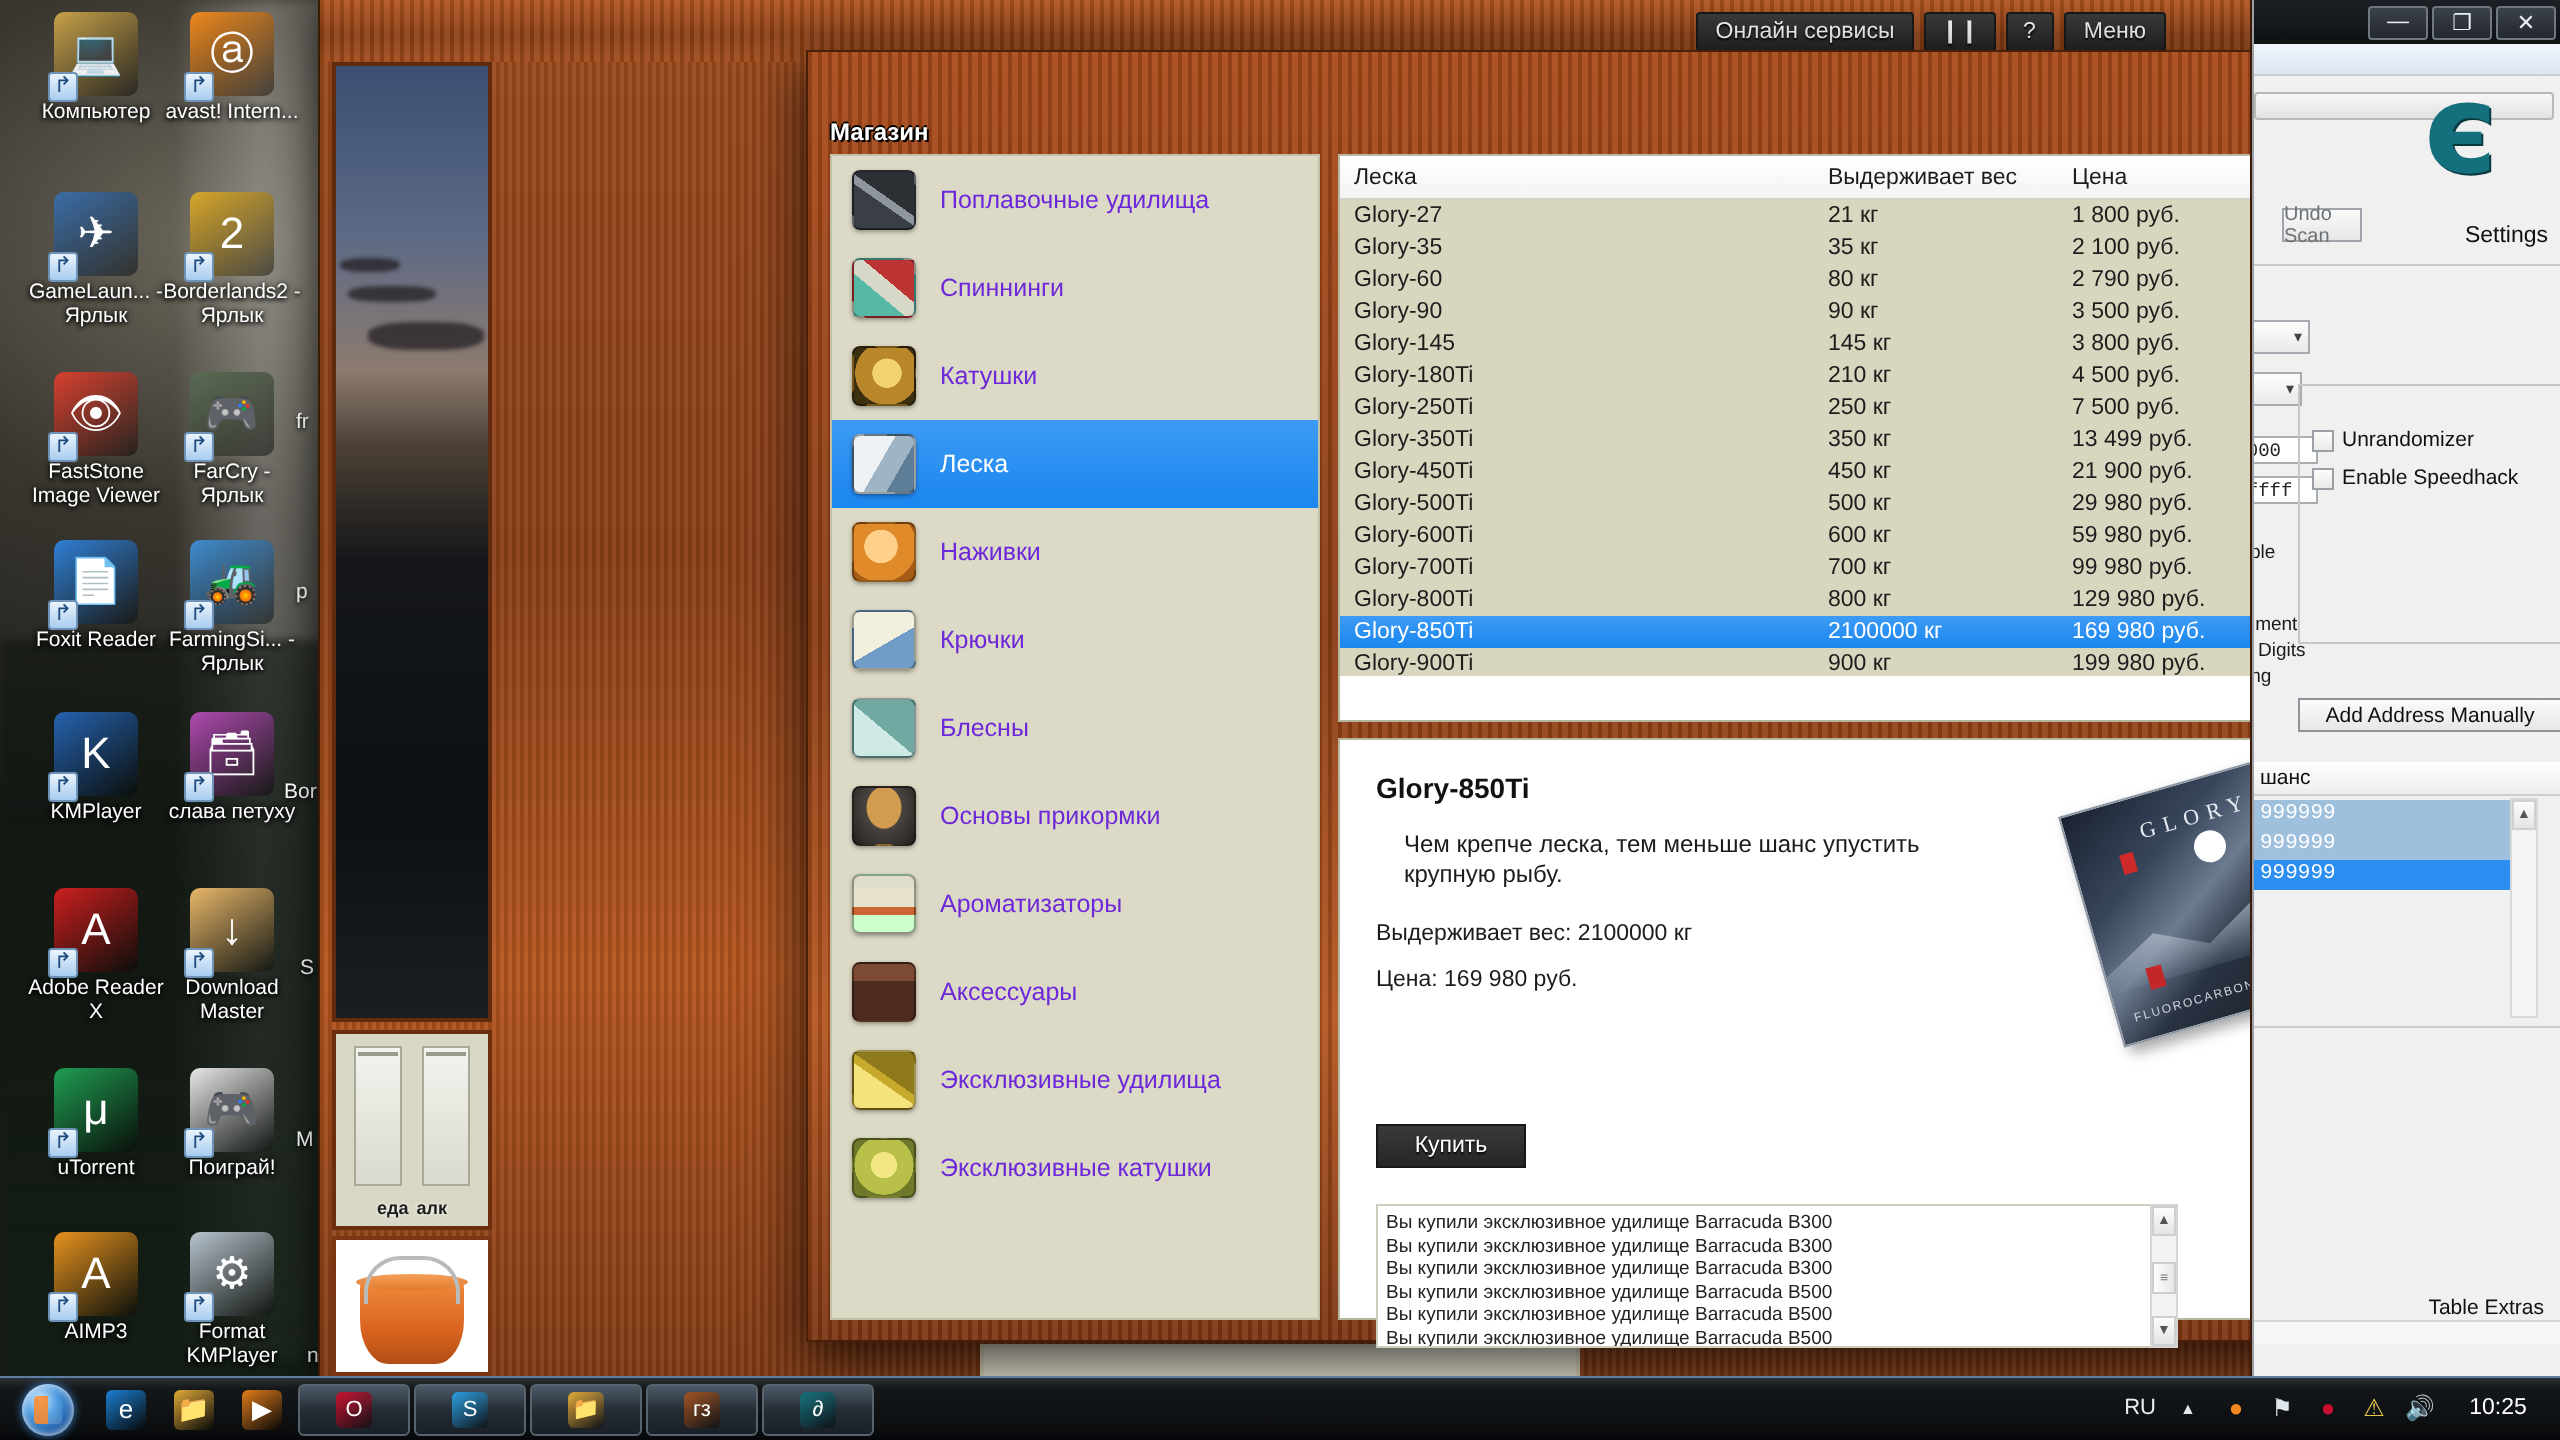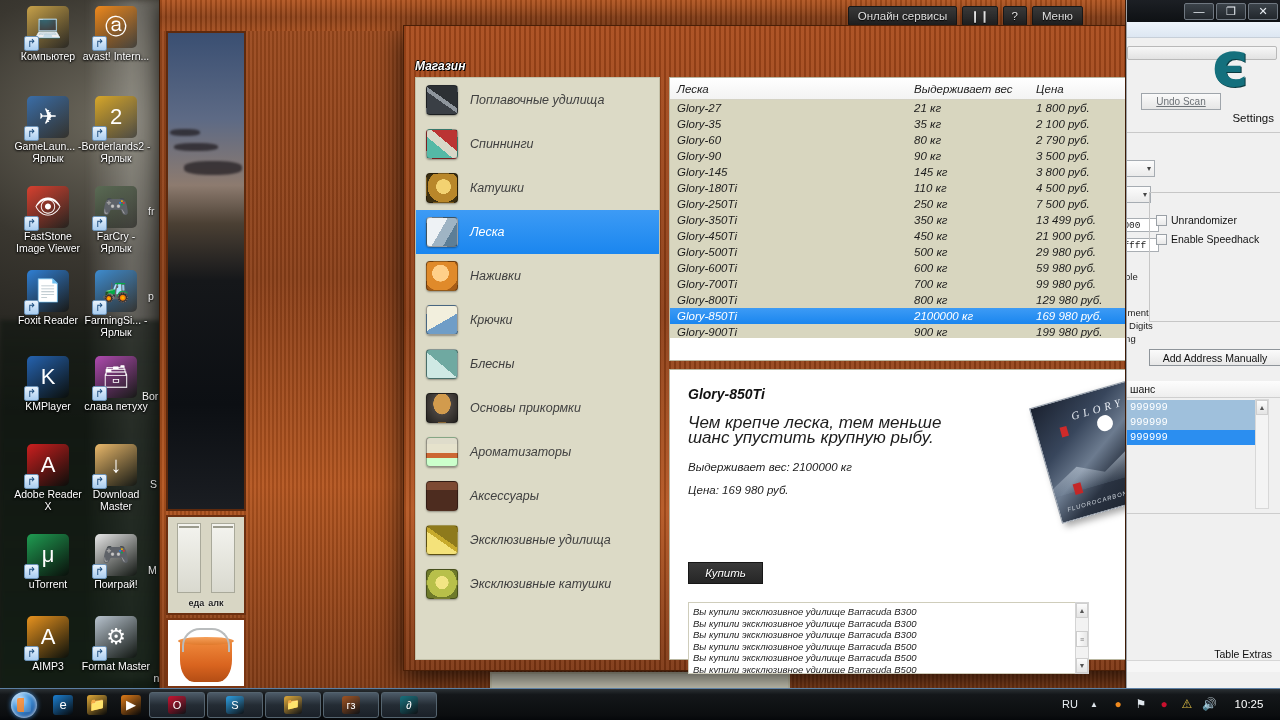--- a/index.html
+++ b/index.html
@@ -181,40 +181,39 @@
 
   
   #shop {
     position:absolute; left:243px; top:25px; width:795px; height:646px;
     background:#963f16;
     background-image:
       repeating-linear-gradient(90deg, rgba(0,0,0,.13) 0 2px, rgba(255,255,255,.06) 2px 5px),
       linear-gradient(180deg,#a94a1a,#8a3c14 45%,#b45520 75%,#7d3612);
     border:1px solid #4a1f07;
     box-shadow:0 8px 26px rgba(0,0,0,.75);
-    font-style:italic;
   }
   #shop-title {
     position:absolute; left:11px; top:33px;
     font-size:12px; font-weight:bold; color:#ffffff;
     text-shadow:1px 1px 0 #000, -1px 0 0 #000, 0 -1px 0 #000;
   }
 
   #shop-sidebar {
     position:absolute; left:11px; top:51px; width:245px; height:583px;
     background:#dcdac6;
     border:1px solid #c3c0a8;
     overflow:hidden;
   }
   .cat {
     height:44px; display:flex; align-items:center; padding-left:10px; gap:12px;
   }
   .cat.selected { background:linear-gradient(180deg,#3d9bf5,#1a86ef); }
   .cat .ci { width:32px; height:30px; position:relative; flex:0 0 32px; }
-  .cat .cl { font-size:12.5px; color:#404040; }
+  .cat .cl { font-size:12.5px; color:#6d28d9; }
   .cat.selected .cl { color:#fff; }
 
   #shop-table-wrap {
     position:absolute; left:265px; top:51px; width:519px; height:284px;
     background:#ffffff; border:1px solid #b9b6a0;
   }
   #thead {
     display:flex; height:22px; align-items:center;
     background:linear-gradient(180deg,#ffffff,#f3f3f3);
     border-bottom:1px solid #d4d2c4;
@@ -243,21 +242,21 @@
     display:flex; align-items:center; justify-content:center;
     font-size:7px; color:#777;
   }
 
   #shop-detail {
     position:absolute; left:265px; top:343px; width:519px; height:291px;
     background:#ffffff; border:1px solid #b9b6a0;
     padding:16px 18px;
   }
   #detail-title { font-size:14px; font-weight:bold; color:#111; margin-bottom:13px; }
-  #detail-desc { font-size:17px; color:#1c1c1c; line-height:15px; width:268px; margin-bottom:16px; }
+  #detail-desc { font-size:12px; color:#1c1c1c; line-height:15px; width:268px; margin-bottom:16px;margin-left:14px; }
   .detail-line { font-size:11.5px; color:#1c1c1c; margin-bottom:11px; }
   #buy-btn {
     position:absolute; left:18px; top:192px;
     width:75px; height:22px;
     background:linear-gradient(180deg,#3a3a3a,#262626);
     border:1px solid #171717;
     color:#fff; font-size:11.5px;
     display:flex; align-items:center; justify-content:center;
     text-shadow:0 1px 1px #000;
   }
@@ -324,23 +323,23 @@
     background:linear-gradient(180deg,#f7f7f7,#e2e2e2);
     border:1px solid #b9b9b9; border-radius:2px;
   }
   #ce-logo {
     position:absolute; right:2px; top:34px; width:66px; height:66px;
     font-family:"DejaVu Sans", sans-serif;
     font-size:62px; line-height:62px; font-weight:bold;
     color:#14707d; text-shadow:1px 1px 0 #0a3a40;
   }
   #ce-undo {
-    position:absolute; left:14px; top:93px; width:80px; height:17px;
+    position:absolute; left:14px; top:104px; width:40px; height:17px;
     border:1px solid #9fa5ab; background:linear-gradient(180deg,#fafafa,#e6e6e6);
-    font-size:10px; color:#6d7277; display:flex;align-items:center;justify-content:center;text-decoration:underline;
+    font-size:10px; color:#6d7277; display:flex;align-items:center;justify-content:center;
   }
   #ce-settings { position:absolute; right:6px; top:112px; font-size:11.5px; color:#101010; }
   #ce-panel1 { position:absolute; left:0; top:132px; width:154px; height:1px; background:#c9c9c9;}
   .ce-combo {
     position:absolute; height:17px; border:1px solid #a6acb2;
     background:linear-gradient(180deg,#fcfcfc,#eaeaea);
     display:flex; align-items:center; justify-content:flex-end; padding-right:3px;
     font-size:8px; color:#444;
   }
   .ce-field {
@@ -452,21 +451,21 @@
       <div class="dicon" style="left: 80px; top: 534px;">
         <div class="glyph" style="background: linear-gradient(145deg, rgb(232, 232, 232), rgba(0, 0, 0, 0.45));">🎮<span class="shortcut">↱</span></div>
         <div class="lbl">Поиграй!</div>
       </div>
       <div class="dicon" style="left: 12px; top: 616px;">
         <div class="glyph" style="background: linear-gradient(145deg, rgb(232, 147, 31), rgba(0, 0, 0, 0.45));">A<span class="shortcut">↱</span></div>
         <div class="lbl">AIMP3</div>
       </div>
       <div class="dicon" style="left: 80px; top: 616px;">
         <div class="glyph" style="background: linear-gradient(145deg, rgb(185, 196, 207), rgba(0, 0, 0, 0.45));">⚙<span class="shortcut">↱</span></div>
-        <div class="lbl">Format Master</div>
+        <div class="lbl">Format KMPlayer</div>
       </div>
       <div class="dicon" style="left: 126px; top: 628px;">
         <div class="glyph" style="background: transparent;"></div>
         <div class="lbl">nas</div>
       </div>
     </div>
   <div id="desktop-partials">
       <div style="position: absolute; left: 148px; top: 205px; font-size: 10.5px; color: rgb(255, 255, 255); text-shadow: rgb(0, 0, 0) 0px 1px 2px;">fr</div>
       <div style="position: absolute; left: 148px; top: 290px; font-size: 10.5px; color: rgb(255, 255, 255); text-shadow: rgb(0, 0, 0) 0px 1px 2px;">p</div>
       <div style="position: absolute; left: 142px; top: 390px; font-size: 10.5px; color: rgb(255, 255, 255); text-shadow: rgb(0, 0, 0) 0px 1px 2px;">Bor</div>
@@ -607,21 +606,21 @@
             <div class="td-c1">90 кг</div>
             <div class="td-c2">3 500 руб.</div>
           </div>
           <div class="trow">
             <div class="td-c0">Glory-145</div>
             <div class="td-c1">145 кг</div>
             <div class="td-c2">3 800 руб.</div>
           </div>
           <div class="trow">
             <div class="td-c0">Glory-180Ti</div>
-            <div class="td-c1">110 кг</div>
+            <div class="td-c1">210 кг</div>
             <div class="td-c2">4 500 руб.</div>
           </div>
           <div class="trow">
             <div class="td-c0">Glory-250Ti</div>
             <div class="td-c1">250 кг</div>
             <div class="td-c2">7 500 руб.</div>
           </div>
           <div class="trow">
             <div class="td-c0">Glory-350Ti</div>
             <div class="td-c1">350 кг</div>

